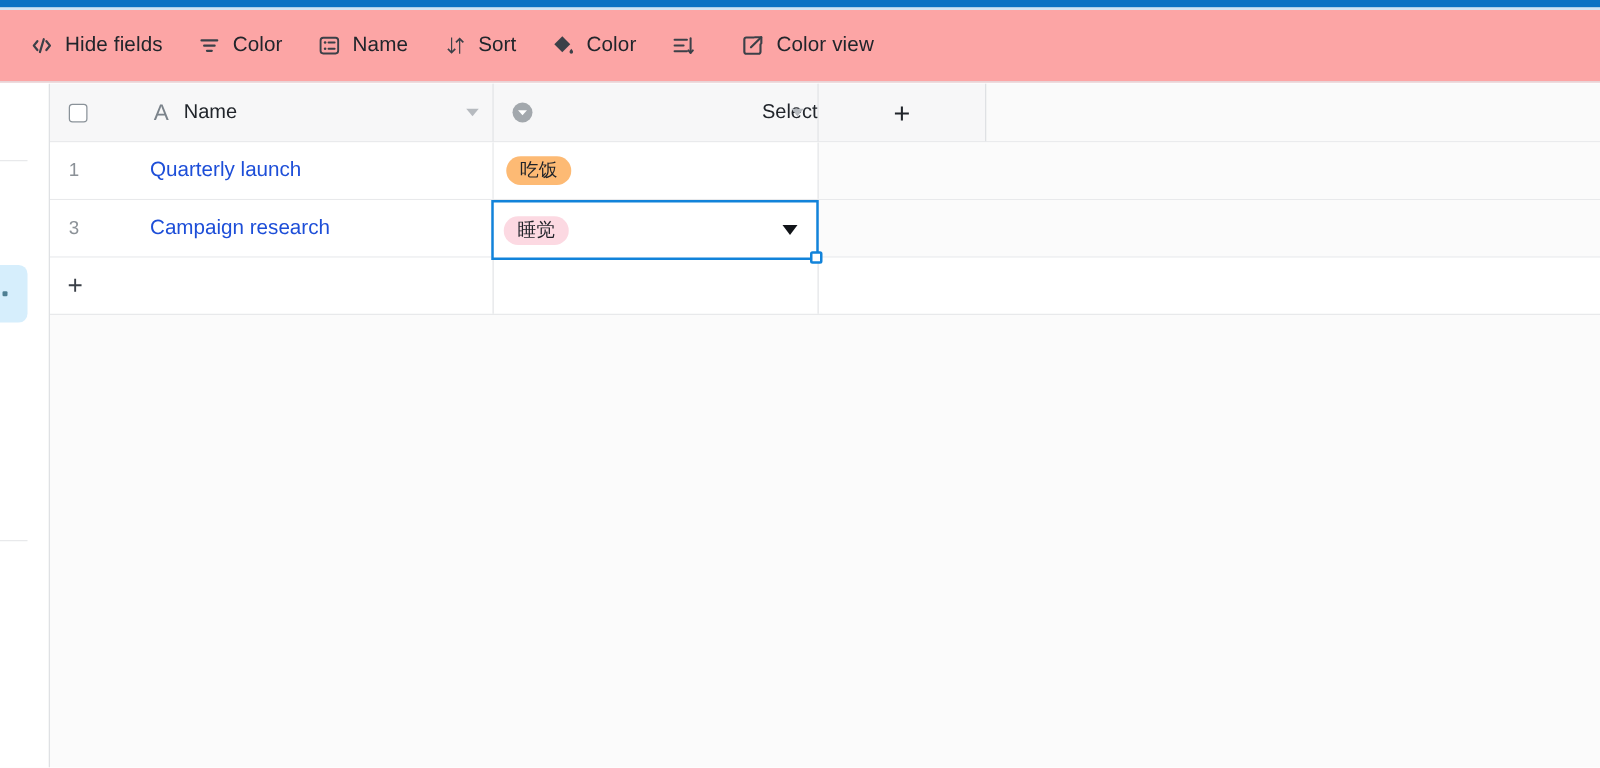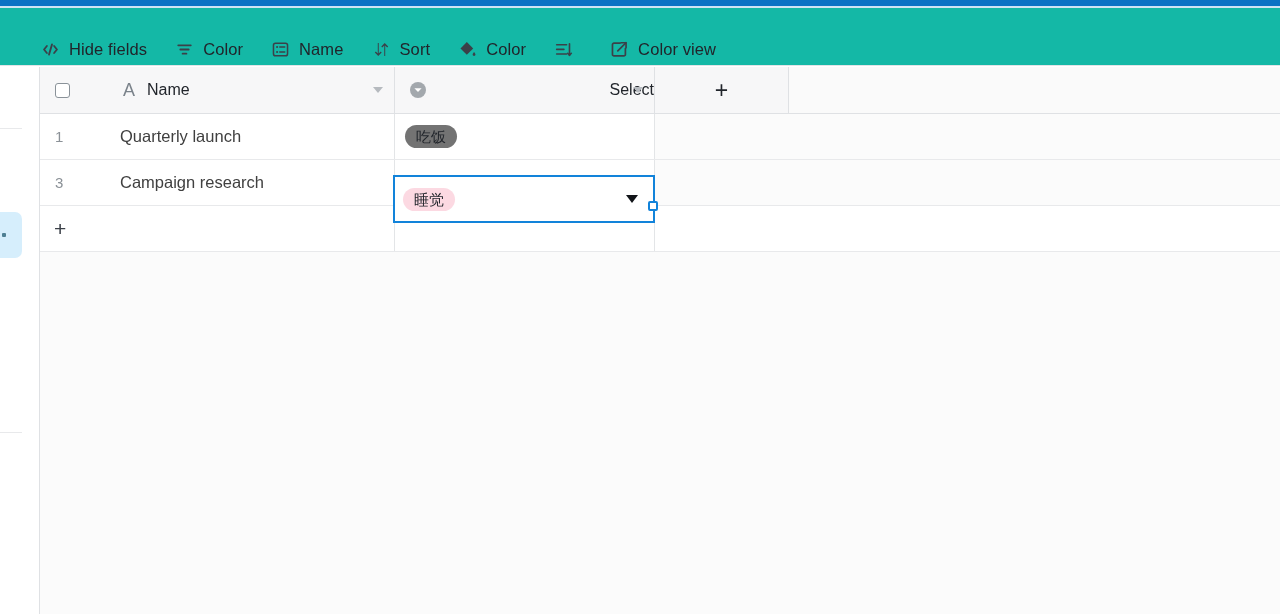--- a/index.html
+++ b/index.html
@@ -32,25 +32,24 @@
     background: #cfe4f4;
   }
 
   
   .toolbar {
     position: absolute;
     left: 0; top: 8px;
     width: 1280px;
     height: 58px;
     display: flex;
-    align-items: flex-end;
-    background: #14b8a6;
+    align-items: center;
+    background: #fca5a5;
     border-bottom: 1px solid #e2e4e7;
     box-sizing: border-box;
-    padding-left: 17px;
   }
   .tb-btn {
     display: flex;
     align-items: center;
     gap: 9px;
     height: 32px;
     padding: 0 10px;
     margin-left: 8px;
     border-radius: 4px;
     cursor: pointer;
@@ -227,52 +226,51 @@
   .row-expand {
     width: 18px; height: 18px;
     flex: 0 0 18px;
     color: #9aa1a8;
     margin-right: 16px;
     cursor: pointer;
   }
   .row-expand svg { display: block; }
   .rec-name {
     font-size: 16.5px;
-    color: #404040;
+    color: #1d4ed8;
   }
 
   
   .chip {
     display: inline-flex;
     align-items: center;
     height: 23px;
     padding: 0 11px;
     border-radius: 12px;
     font-size: 15px;
     line-height: 1;
     color: #1f2329;
   }
-  .chip-gray { background: #737373; }
+  .chip-gray { background: #fdba74; }
   .chip-pink { background: #fcd9e2; }
 
   
   .active-cell {
     position: absolute;
     left: 393px;
     top: 160px;
     width: 262px;
     height: 48px;
     border: 2px solid #1283da;
     background: #ffffff;
     box-sizing: border-box;
     display: flex;
     align-items: center;
     padding-left: 8px;
     z-index: 6;
-    margin-top: 15px;
   }
   .active-caret {
     position: absolute;
     right: 15px;
     top: 50%;
     transform: translateY(-50%);
     width: 0; height: 0;
     border-left: 6px solid transparent;
     border-right: 6px solid transparent;
     border-top: 8px solid #111418;

